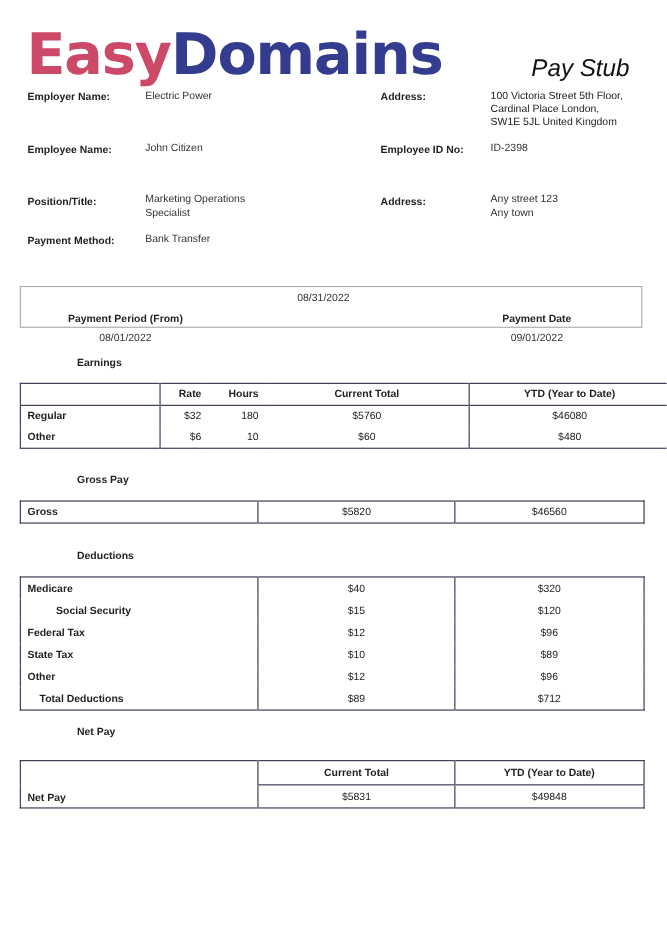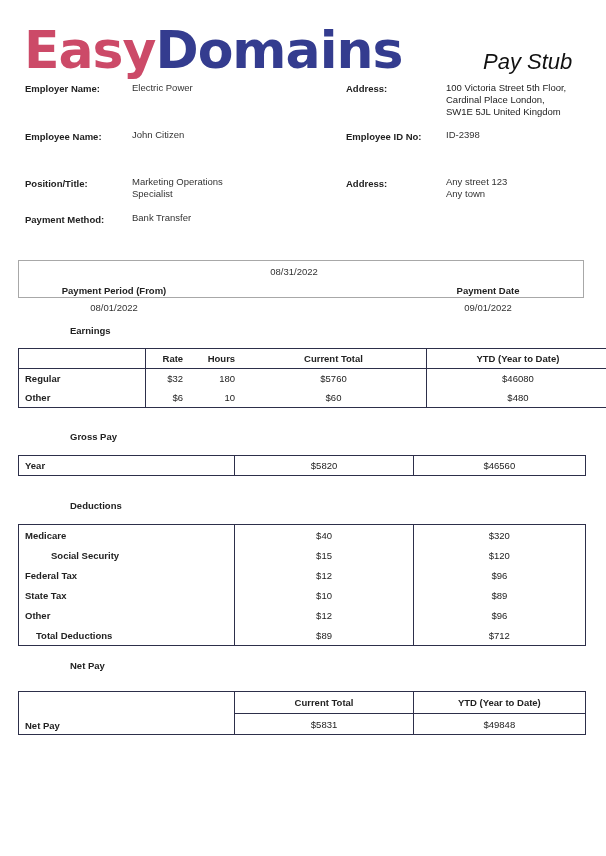--- a/index.html
+++ b/index.html
@@ -113,21 +113,21 @@
 
 <div class="abs section" style="top:431px;">Gross Pay</div>
 <table class="grid box" style="left:18px;top:455px;width:568px;">
   <colgroup>
       <col style="width:216px">
       <col style="width:178px">
       <col style="width:172px">
     </colgroup>
   <tbody>
       <tr>
-    <td class="b">Year</td>
+    <td class="b">Gross</td>
     <td class="c bl">$5820</td>
     <td class="c bl">$46560</td>
   </tr>
 </tbody>
   </table>
 
 <div class="abs section" style="top:500px;">Deductions</div>
 <table class="grid box" style="left:18px;top:524px;width:568px;border-radius:26px;">
   <colgroup>
       <col style="width:216px">

